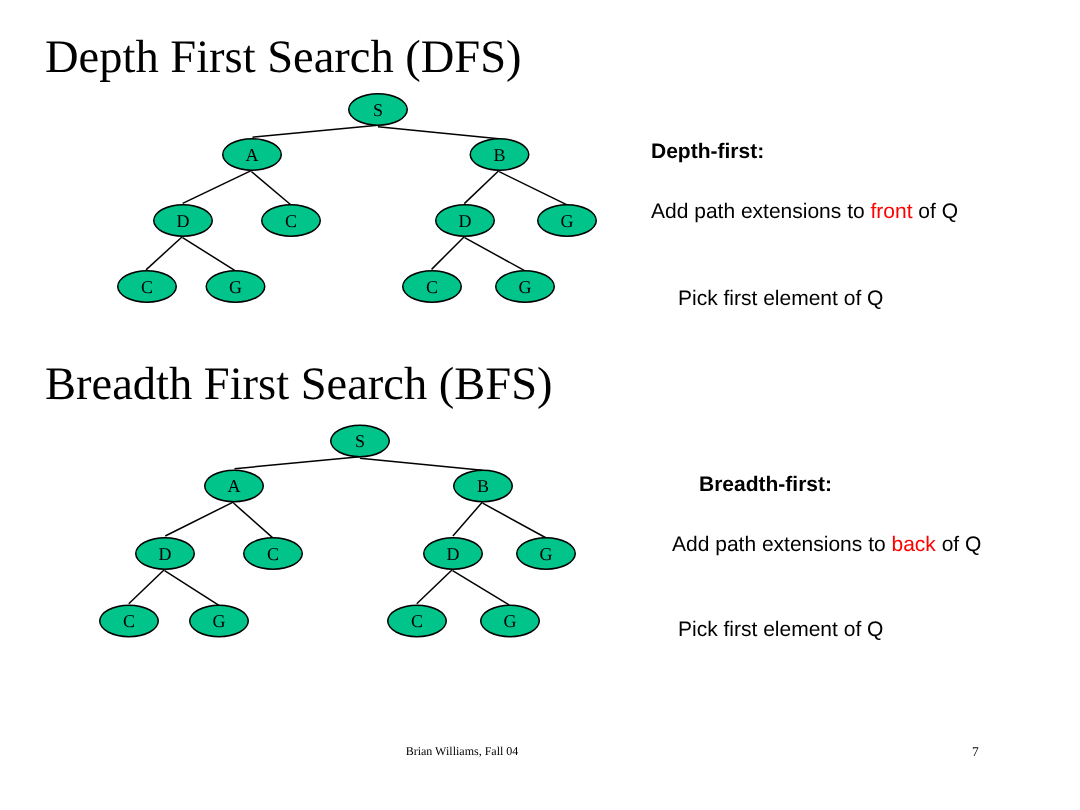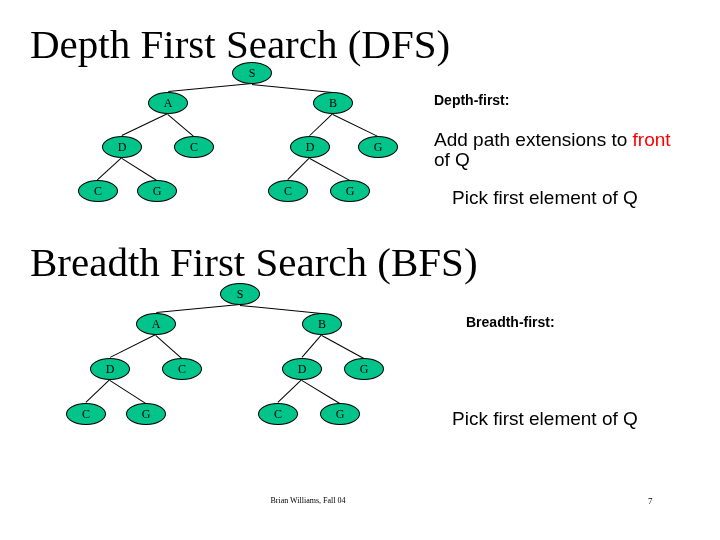--- a/index.html
+++ b/index.html
@@ -11,21 +11,21 @@
     position: relative;
     width: 720px;
     height: 540px;
     background: #ffffff;
     overflow: hidden;
     font-family: "Liberation Sans", sans-serif;
   }
   .title {
     position: absolute;
     font-family: "Liberation Serif", serif;
-    font-size: 41px;
+    font-size: 31px;
     color: #000000;
     white-space: nowrap;
     letter-spacing: 0px;
   }
   #title-dfs { left: 30px; top: 20px; }
   #title-bfs { left: 30px; top: 238px; }
 
   .tree { position: absolute; }
   .node {
     position: absolute;
@@ -54,21 +54,21 @@
     position: absolute;
     font-family: "Liberation Sans", sans-serif;
     font-size: 14px;
     font-weight: bold;
     color: #000000;
     white-space: nowrap;
   }
   .side-body {
     position: absolute;
     font-family: "Liberation Sans", sans-serif;
-    font-size: 19px;
+    font-size: 14px;
     color: #000000;
     width: 240px;
     line-height: 20px;
   }
   .accent { color: #FF0000; }
 
   #footer-credit {
     position: absolute;
     left: 0;
     top: 496px;
@@ -144,18 +144,21 @@
       <div class="node" style="left: 162px; top: 358px; background: rgb(0, 196, 138);"><span>C</span></div>
       <div class="node" style="left: 282px; top: 358px; background: rgb(0, 196, 138);"><span>D</span></div>
       <div class="node" style="left: 344px; top: 358px; background: rgb(0, 196, 138);"><span>G</span></div>
       <div class="node" style="left: 66px; top: 403px; background: rgb(0, 196, 138);"><span>C</span></div>
       <div class="node" style="left: 126px; top: 403px; background: rgb(0, 196, 138);"><span>G</span></div>
       <div class="node" style="left: 258px; top: 403px; background: rgb(0, 196, 138);"><span>C</span></div>
       <div class="node" style="left: 320px; top: 403px; background: rgb(0, 196, 138);"><span>G</span></div>
     </div>
 
   <div class="side-head" style="left:434px; top:314px;margin-left:32px;">Breadth-first:</div>
+  <div class="side-body" style="left:448px; top:352px;">
+    <span>Add path extensions to </span><span class="accent">back</span><span> of Q</span>
+  </div>
   <div class="side-body" style="left:452px; top:409px;">Pick first element of Q</div>
 
   <div id="footer-credit">Brian Williams, Fall 04</div>
   <div id="footer-page">7</div>
 
 </div>
 
 </body></html>

